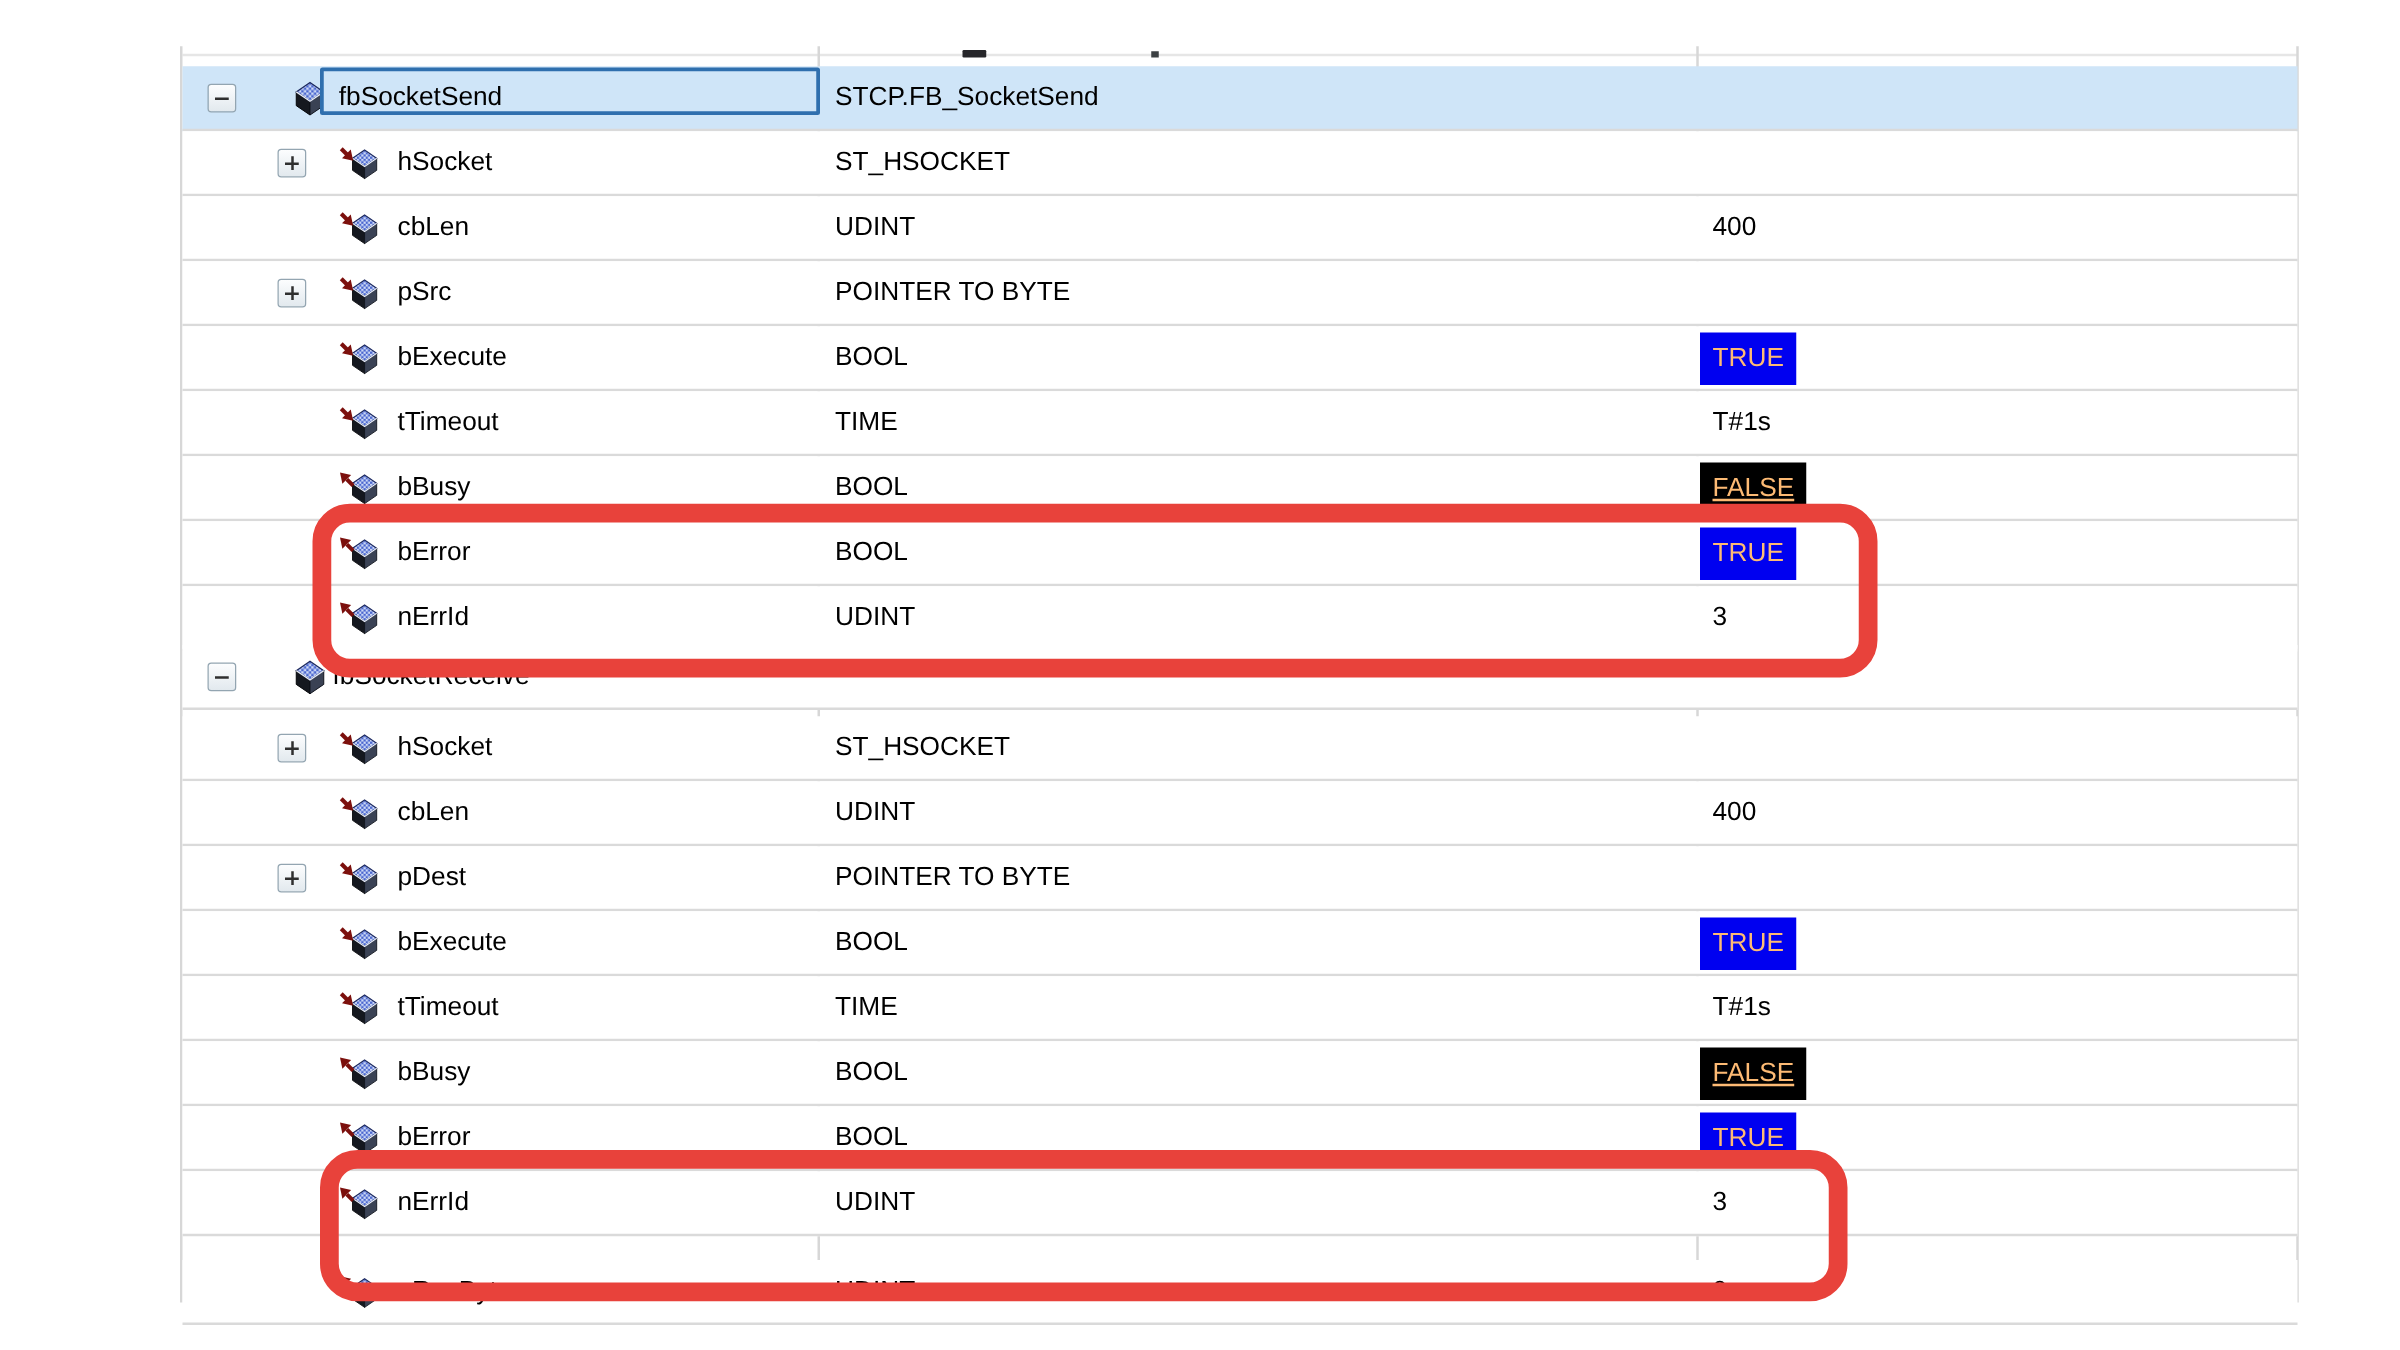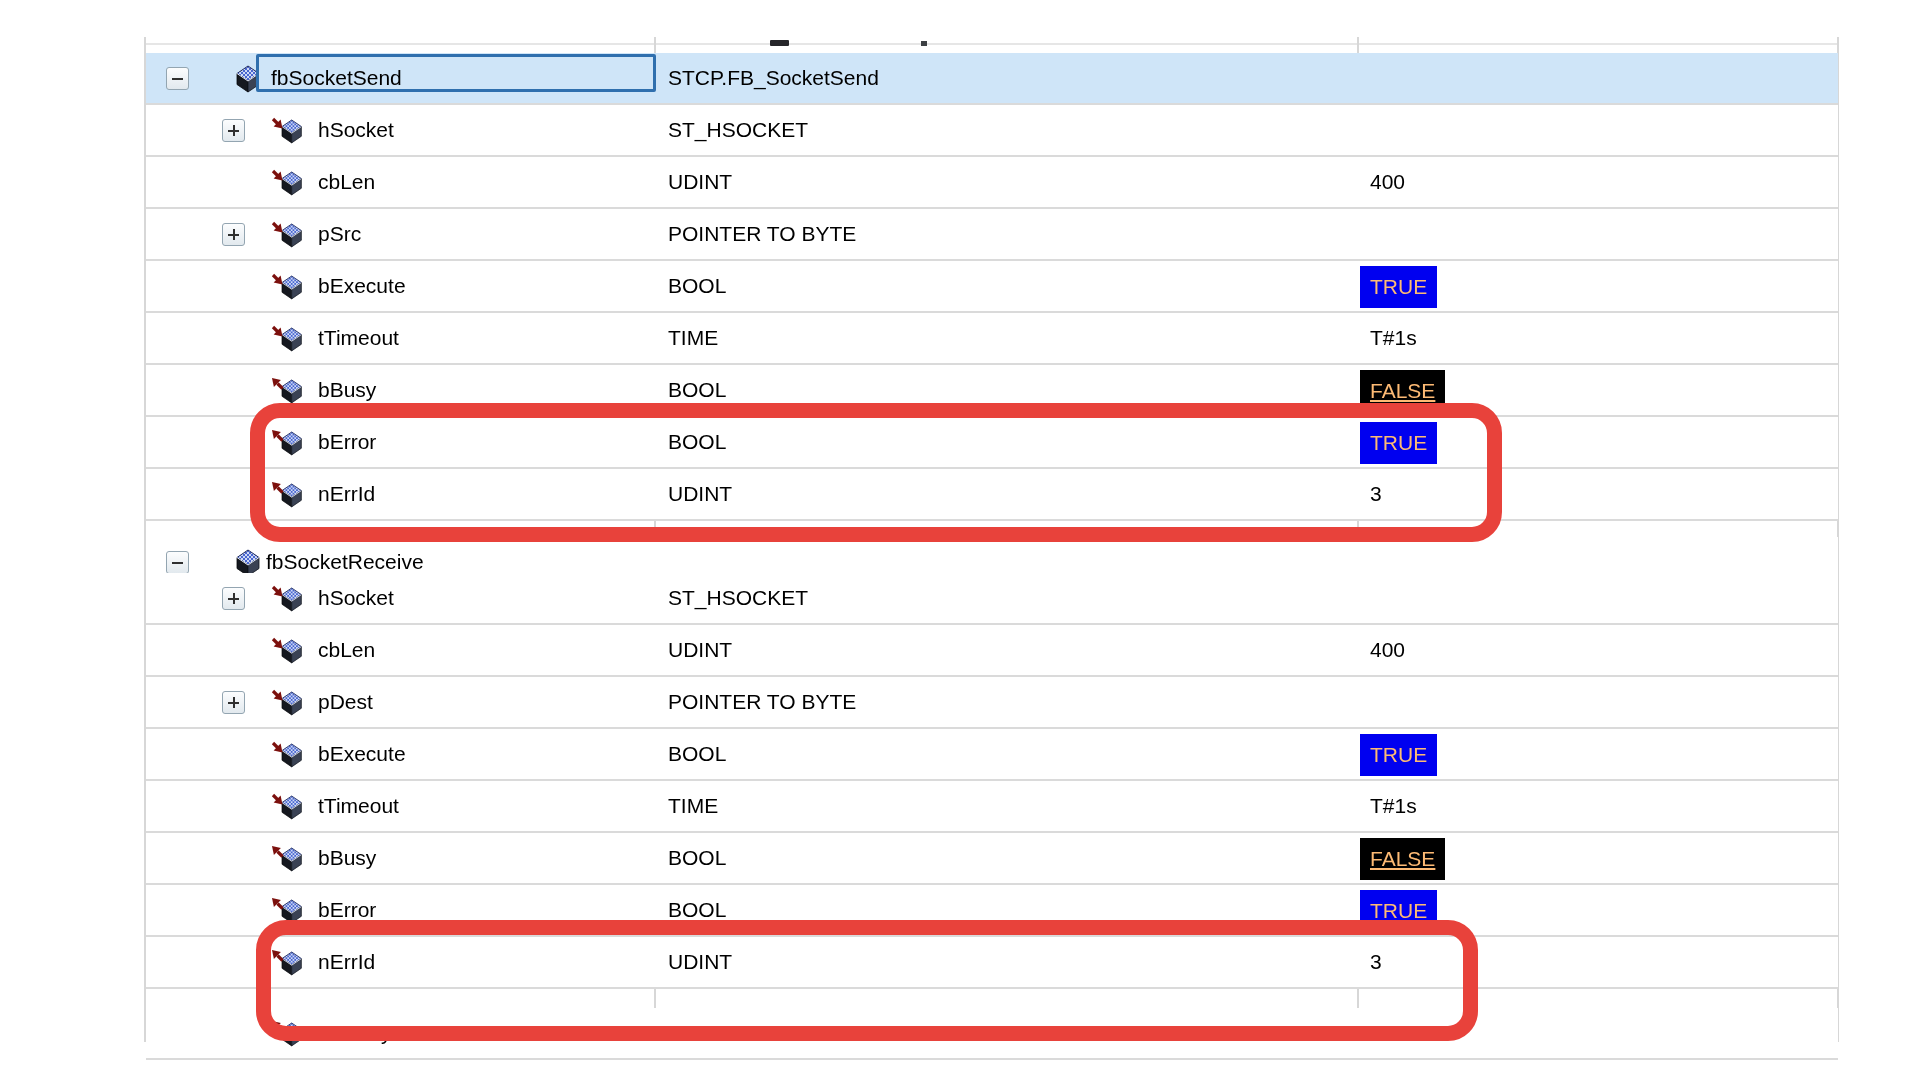--- a/index.html
+++ b/index.html
@@ -268,21 +268,21 @@
               <polygon points="22,7.5 11,15 11,26 22,18.5" fill="#3a4254" stroke="#10141d" stroke-width="0.8"></polygon>
               <path d="M0 7.5 L11 15 L22 7.5" fill="none" stroke="#e8edfa" stroke-width="1"></path>
             </g>
             <path d="M7.5 7.5 L12.5 12.5" stroke="#7c100d" stroke-width="3.2"></path>
             <polygon points="2,2 10.9,3.9 3.9,10.9" fill="#7c100d"></polygon>
           </svg></span>
     <span class="cell expr">nErrId</span>
     <span class="cell type">UDINT</span>
     <span class="cell value">3</span>
   </div>
-      <div class="row lv0" style="top: 537px;">
+      <div class="row lv0" style="top: 516px;">
     <span class="expander minus"></span>
     <span class="icon"><svg width="36" height="30" viewBox="0 0 36 30">
             <defs>
               <pattern id="chk" width="4" height="4" patternUnits="userSpaceOnUse">
                 <rect width="4" height="4" fill="#4a66cf"></rect>
                 <rect width="2" height="2" fill="#cdd9f6"></rect>
                 <rect x="2" y="2" width="2" height="2" fill="#cdd9f6"></rect>
               </pattern>
             </defs>
             <g transform="translate(7,2) scale(1)">

